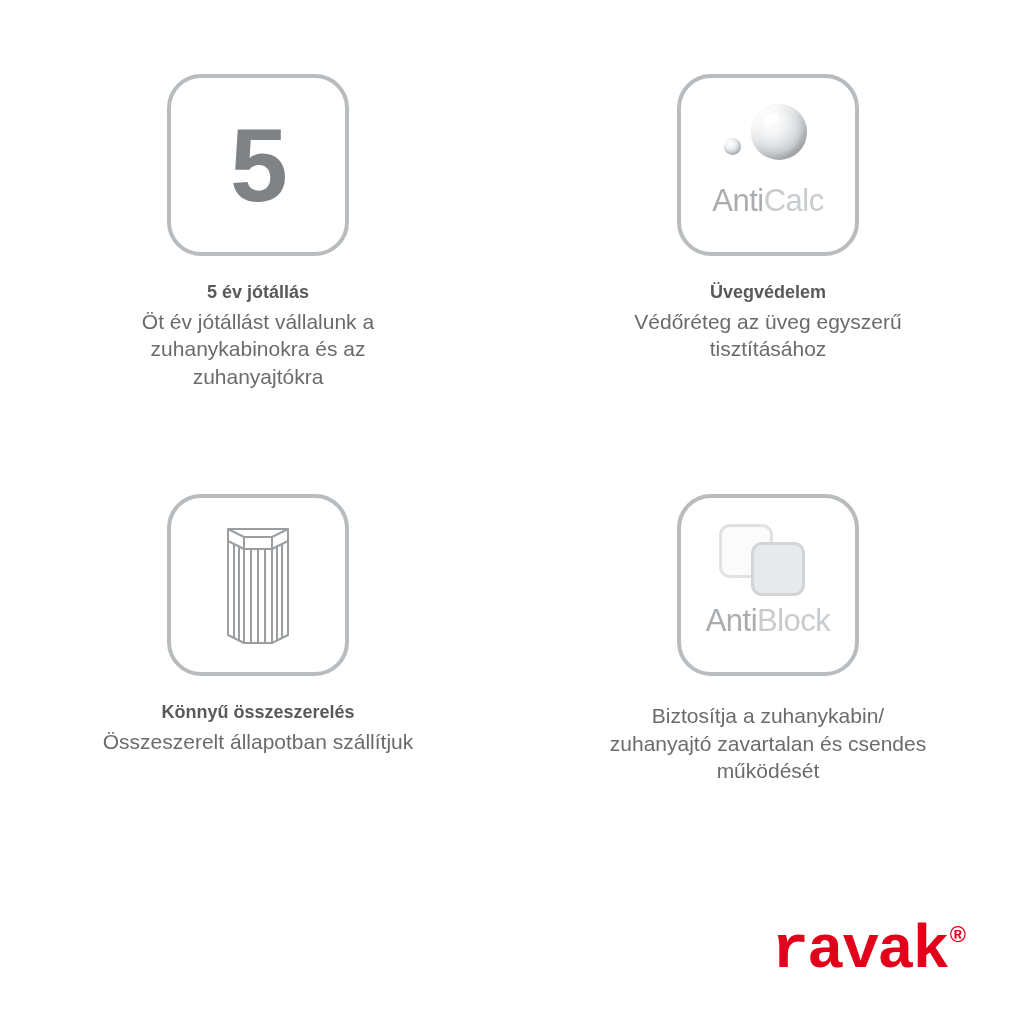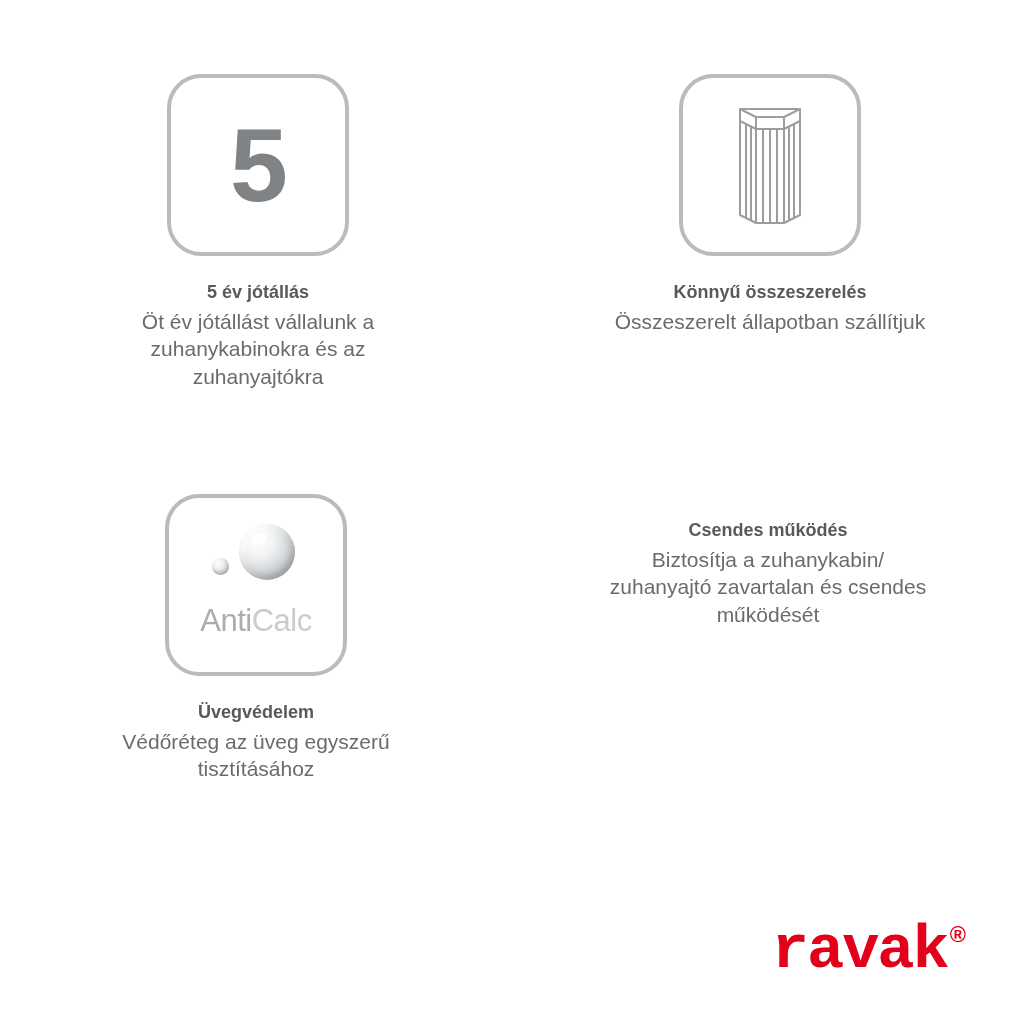--- a/index.html
+++ b/index.html
@@ -198,20 +198,36 @@
     <div class="feature feature-col-left">
       <div class="tile">
         <span class="big-number">5</span>
       </div>
       <div class="caption">
         <h3>5 év jótállás</h3>
         <p>Öt év jótállást vállalunk a zuhanykabinokra és az zuhanyajtókra</p>
       </div>
     </div>
 
+    <div class="feature">
+      <div class="tile">
+        <div class="anticalc-wrap">
+          <div class="drop-big"></div>
+          <div class="drop-small"></div>
+          <div class="logo-text">
+            <span class="part-a">Anti</span><span class="part-b">Calc</span>
+          </div>
+        </div>
+      </div>
+      <div class="caption">
+        <h3>Üvegvédelem</h3>
+        <p>Védőréteg az üveg egyszerű tisztításához</p>
+      </div>
+    </div>
+
     <div class="feature feature-col-left">
       <div class="tile">
         <svg class="cabin" width="108" height="138" viewBox="0 0 108 138">
           <g fill="none" stroke="#9a9ea1" stroke-width="2" stroke-linejoin="round">
 
             <polyline points="24,24 24,12 84,12 84,24"></polyline>
             <polyline points="24,24 40,32 40,20 24,12"></polyline>
             <polyline points="84,24 68,32 68,20 84,12"></polyline>
             <line x1="40" y1="20" x2="68" y2="20"></line>
             <line x1="40" y1="32" x2="68" y2="32"></line>
@@ -231,37 +247,29 @@
         </svg>
       </div>
       <div class="caption">
         <h3>Könnyű összeszerelés</h3>
         <p>Összeszerelt állapotban szállítjuk</p>
       </div>
     </div>
 
     <div class="feature">
       <div class="tile">
-        <div class="anticalc-wrap">
-          <div class="drop-big"></div>
-          <div class="drop-small"></div>
+        <div class="antiblock-wrap">
+          <div class="sq-back"></div>
+          <div class="sq-front"></div>
           <div class="logo-text">
-            <span class="part-a">Anti</span><span class="part-b">Calc</span>
+            <span class="part-a">Anti</span><span class="part-b">Block</span>
           </div>
         </div>
       </div>
       <div class="caption">
-        <h3>Üvegvédelem</h3>
-        <p>Védőréteg az üveg egyszerű tisztításához</p>
-      </div>
-    </div>
-
-    <div class="feature">
-      <div class="caption">
-        <h3>Csendes működés</h3>
         <p>Biztosítja a zuhanykabin/ zuhanyajtó zavartalan és csendes működését</p>
       </div>
     </div>
 
   </div>
 
   <div class="brand">
     <span class="brand-word">ravak</span>
     <span class="brand-reg">®</span>
   </div>

